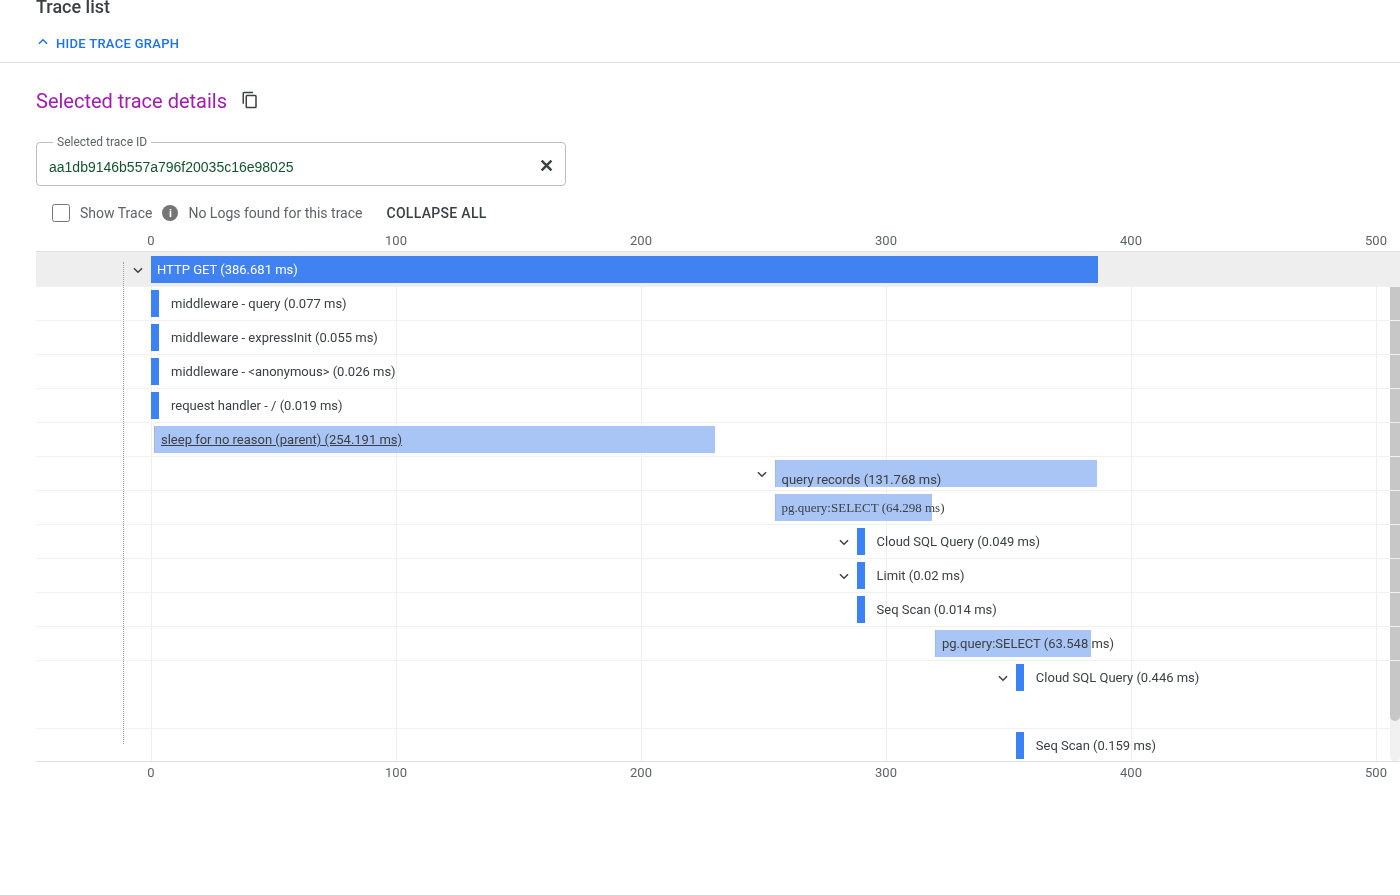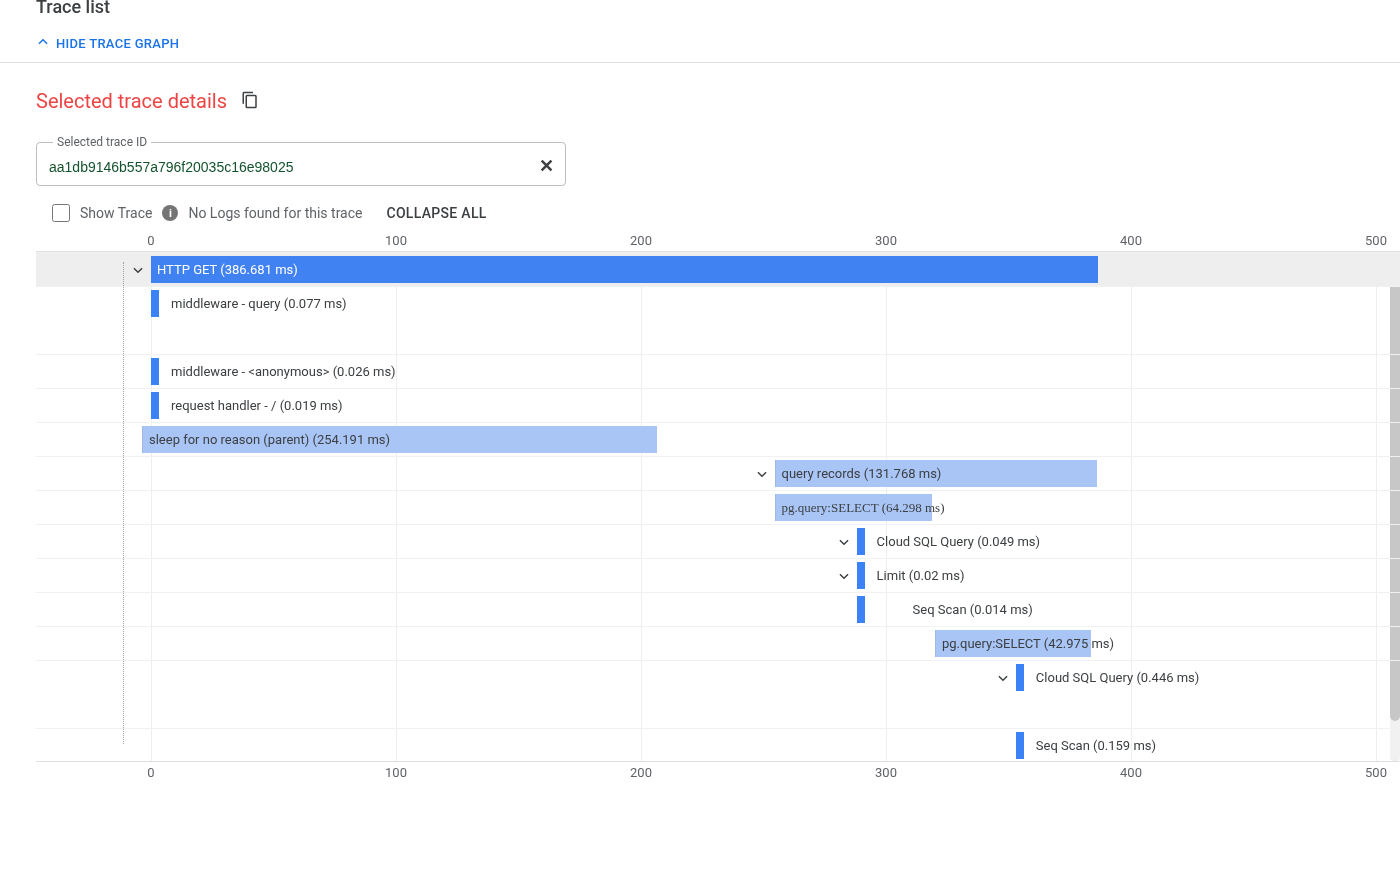--- a/index.html
+++ b/index.html
@@ -43,21 +43,21 @@
   }
   .details-title-row {
     display: flex;
     align-items: center;
     gap: 14px;
     margin-bottom: 22px;
   }
   .details-title {
     font-size: 20px;
     font-weight: 400;
-    color: #ef4444;
+    color: #a21caf;
   }
   .copy-icon svg { fill: #3c4043; }
   .trace-id-field {
     position: relative;
     width: 530px;
     margin-bottom: 18px;
   }
   .trace-id-field fieldset {
     border: 1px solid #bdbdbd;
     border-radius: 4px;
@@ -285,42 +285,47 @@
           </div>
           <div class="bar dark" style="left: 115px; width: 947.368px;">
             <span class="bar-label">HTTP GET (386.681 ms)</span>
           </div>
         </div>
         <div class="row" style="top: 34px; position: absolute; left: 0px; right: 0px;">
           <div class="bar tiny" style="left: 115px; width: 2px;">
             <span class="bar-label" style="padding-left: 6px;">middleware - query (0.077 ms)</span>
           </div>
         </div>
+        <div class="row" style="top: 68px; position: absolute; left: 0px; right: 0px;">
+          <div class="bar tiny" style="left: 115px; width: 2px;">
+            <span class="bar-label" style="padding-left: 6px;">middleware - expressInit (0.055 ms)</span>
+          </div>
+        </div>
         <div class="row" style="top: 102px; position: absolute; left: 0px; right: 0px;">
           <div class="bar tiny" style="left: 115px; width: 2px;">
             <span class="bar-label" style="padding-left: 6px;">middleware - &lt;anonymous&gt; (0.026 ms)</span>
           </div>
         </div>
         <div class="row" style="top: 136px; position: absolute; left: 0px; right: 0px;">
           <div class="bar tiny" style="left: 115px; width: 2px;">
             <span class="bar-label" style="padding-left: 6px;">request handler - / (0.019 ms)</span>
           </div>
         </div>
         <div class="row" style="top: 170px; position: absolute; left: 0px; right: 0px;">
-          <div class="bar light" style="left: 106px; width: 515px;">
+          <div class="bar light" style="left: 118px; width: 561px; text-decoration: underline;">
             <span class="bar-label">sleep for no reason (parent) (254.191 ms)</span>
           </div>
         </div>
         <div class="row" style="top: 204px; position: absolute; left: 0px; right: 0px;">
           <div class="expander" style="left: 716.525px;">
             <svg width="14" height="14" viewBox="0 0 24 24" fill="none" stroke-width="2.5">
               <polyline points="5 9 12 16 19 9"></polyline>
             </svg>
           </div>
-          <div class="bar light" style="left: 738.525px; width: 322.832px;">
+          <div class="bar light" style="left: 738.525px; width: 322.832px; align-items: flex-end;">
             <span class="bar-label">query records (131.768 ms)</span>
           </div>
         </div>
         <div class="row" style="top: 238px; position: absolute; left: 0px; right: 0px; font-family: Liberation Serif, serif;">
           <div class="bar light" style="left: 738.525px; width: 157.53px;">
             <span class="bar-label">pg.query:SELECT (64.298 ms)</span>
           </div>
         </div>
         <div class="row" style="top: 272px; position: absolute; left: 0px; right: 0px;">
           <div class="expander" style="left: 798.6px;">
@@ -337,26 +342,26 @@
             <svg width="14" height="14" viewBox="0 0 24 24" fill="none" stroke-width="2.5">
               <polyline points="5 9 12 16 19 9"></polyline>
             </svg>
           </div>
           <div class="bar tiny" style="left: 820.6px; width: 2px; text-align: right;">
             <span class="bar-label" style="padding-left: 6px;">Limit (0.02 ms)</span>
           </div>
         </div>
         <div class="row" style="top: 340px; position: absolute; left: 0px; right: 0px;">
           <div class="bar tiny" style="left: 820.6px; width: 2px;">
-            <span class="bar-label" style="padding-left: 6px; margin-left: 36px;">Seq Scan (0.014 ms)</span>
+            <span class="bar-label" style="padding-left: 6px;">Seq Scan (0.014 ms)</span>
           </div>
         </div>
         <div class="row" style="top: 374px; position: absolute; left: 0px; right: 0px;">
           <div class="bar light" style="left: 899px; width: 155.693px;">
-            <span class="bar-label">pg.query:SELECT (42.975 ms)</span>
+            <span class="bar-label">pg.query:SELECT (63.548 ms)</span>
           </div>
         </div>
         <div class="row" style="top: 408px; position: absolute; left: 0px; right: 0px; text-decoration: underline;">
           <div class="expander" style="left: 957.85px;">
             <svg width="14" height="14" viewBox="0 0 24 24" fill="none" stroke-width="2.5">
               <polyline points="5 9 12 16 19 9"></polyline>
             </svg>
           </div>
           <div class="bar tiny" style="left: 979.85px; width: 2px;">
             <span class="bar-label" style="padding-left: 6px;">Cloud SQL Query (0.446 ms)</span>

